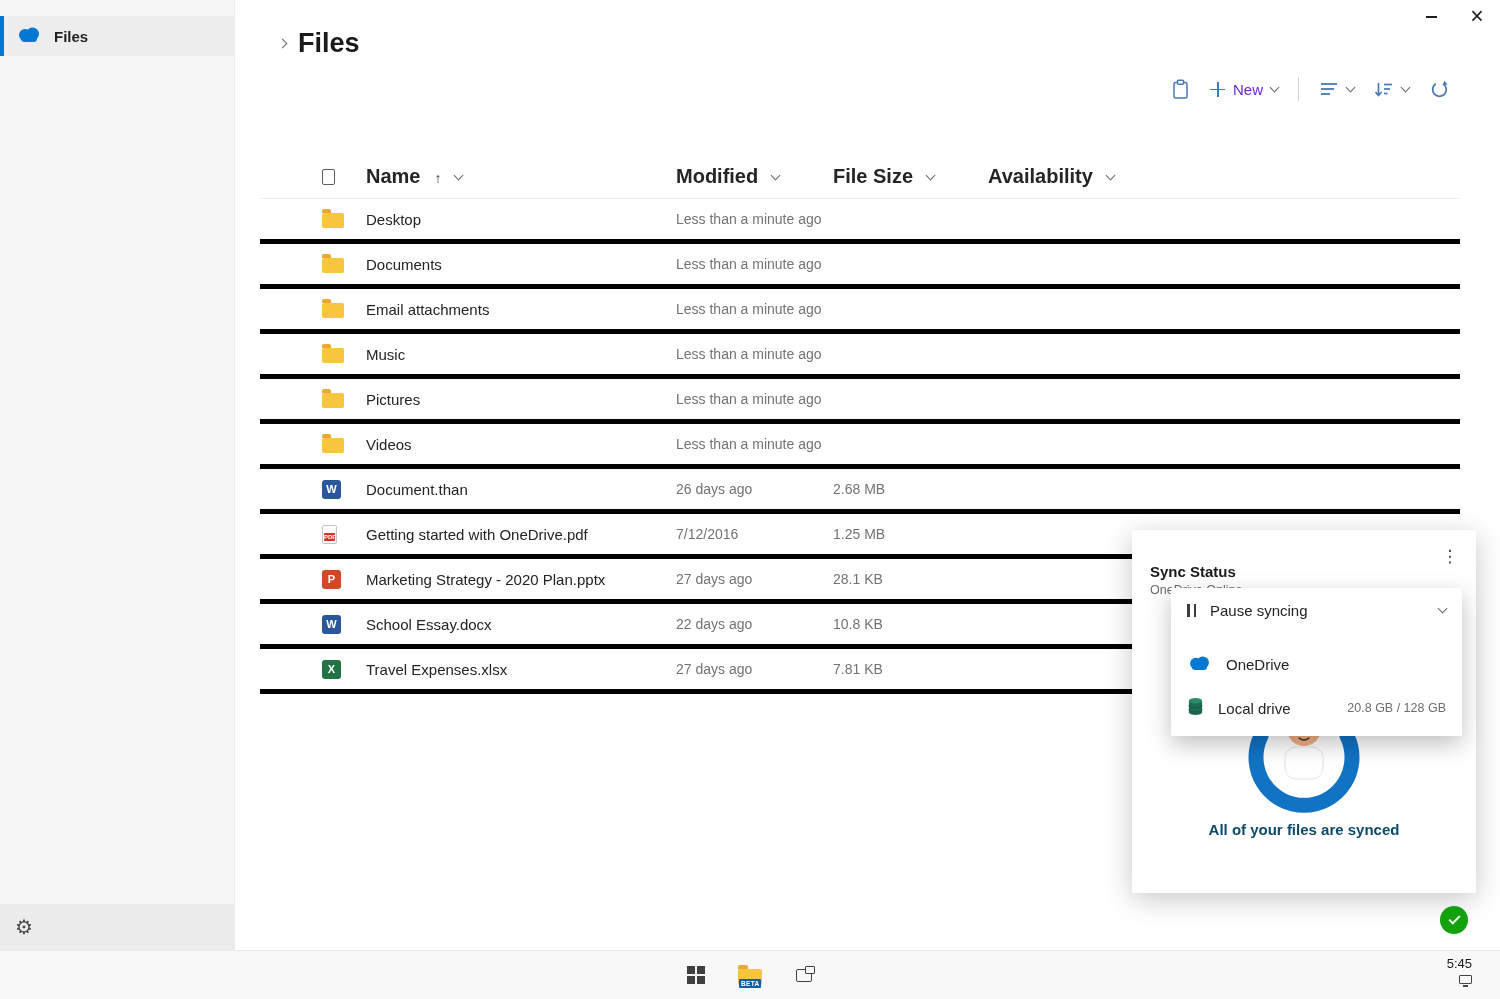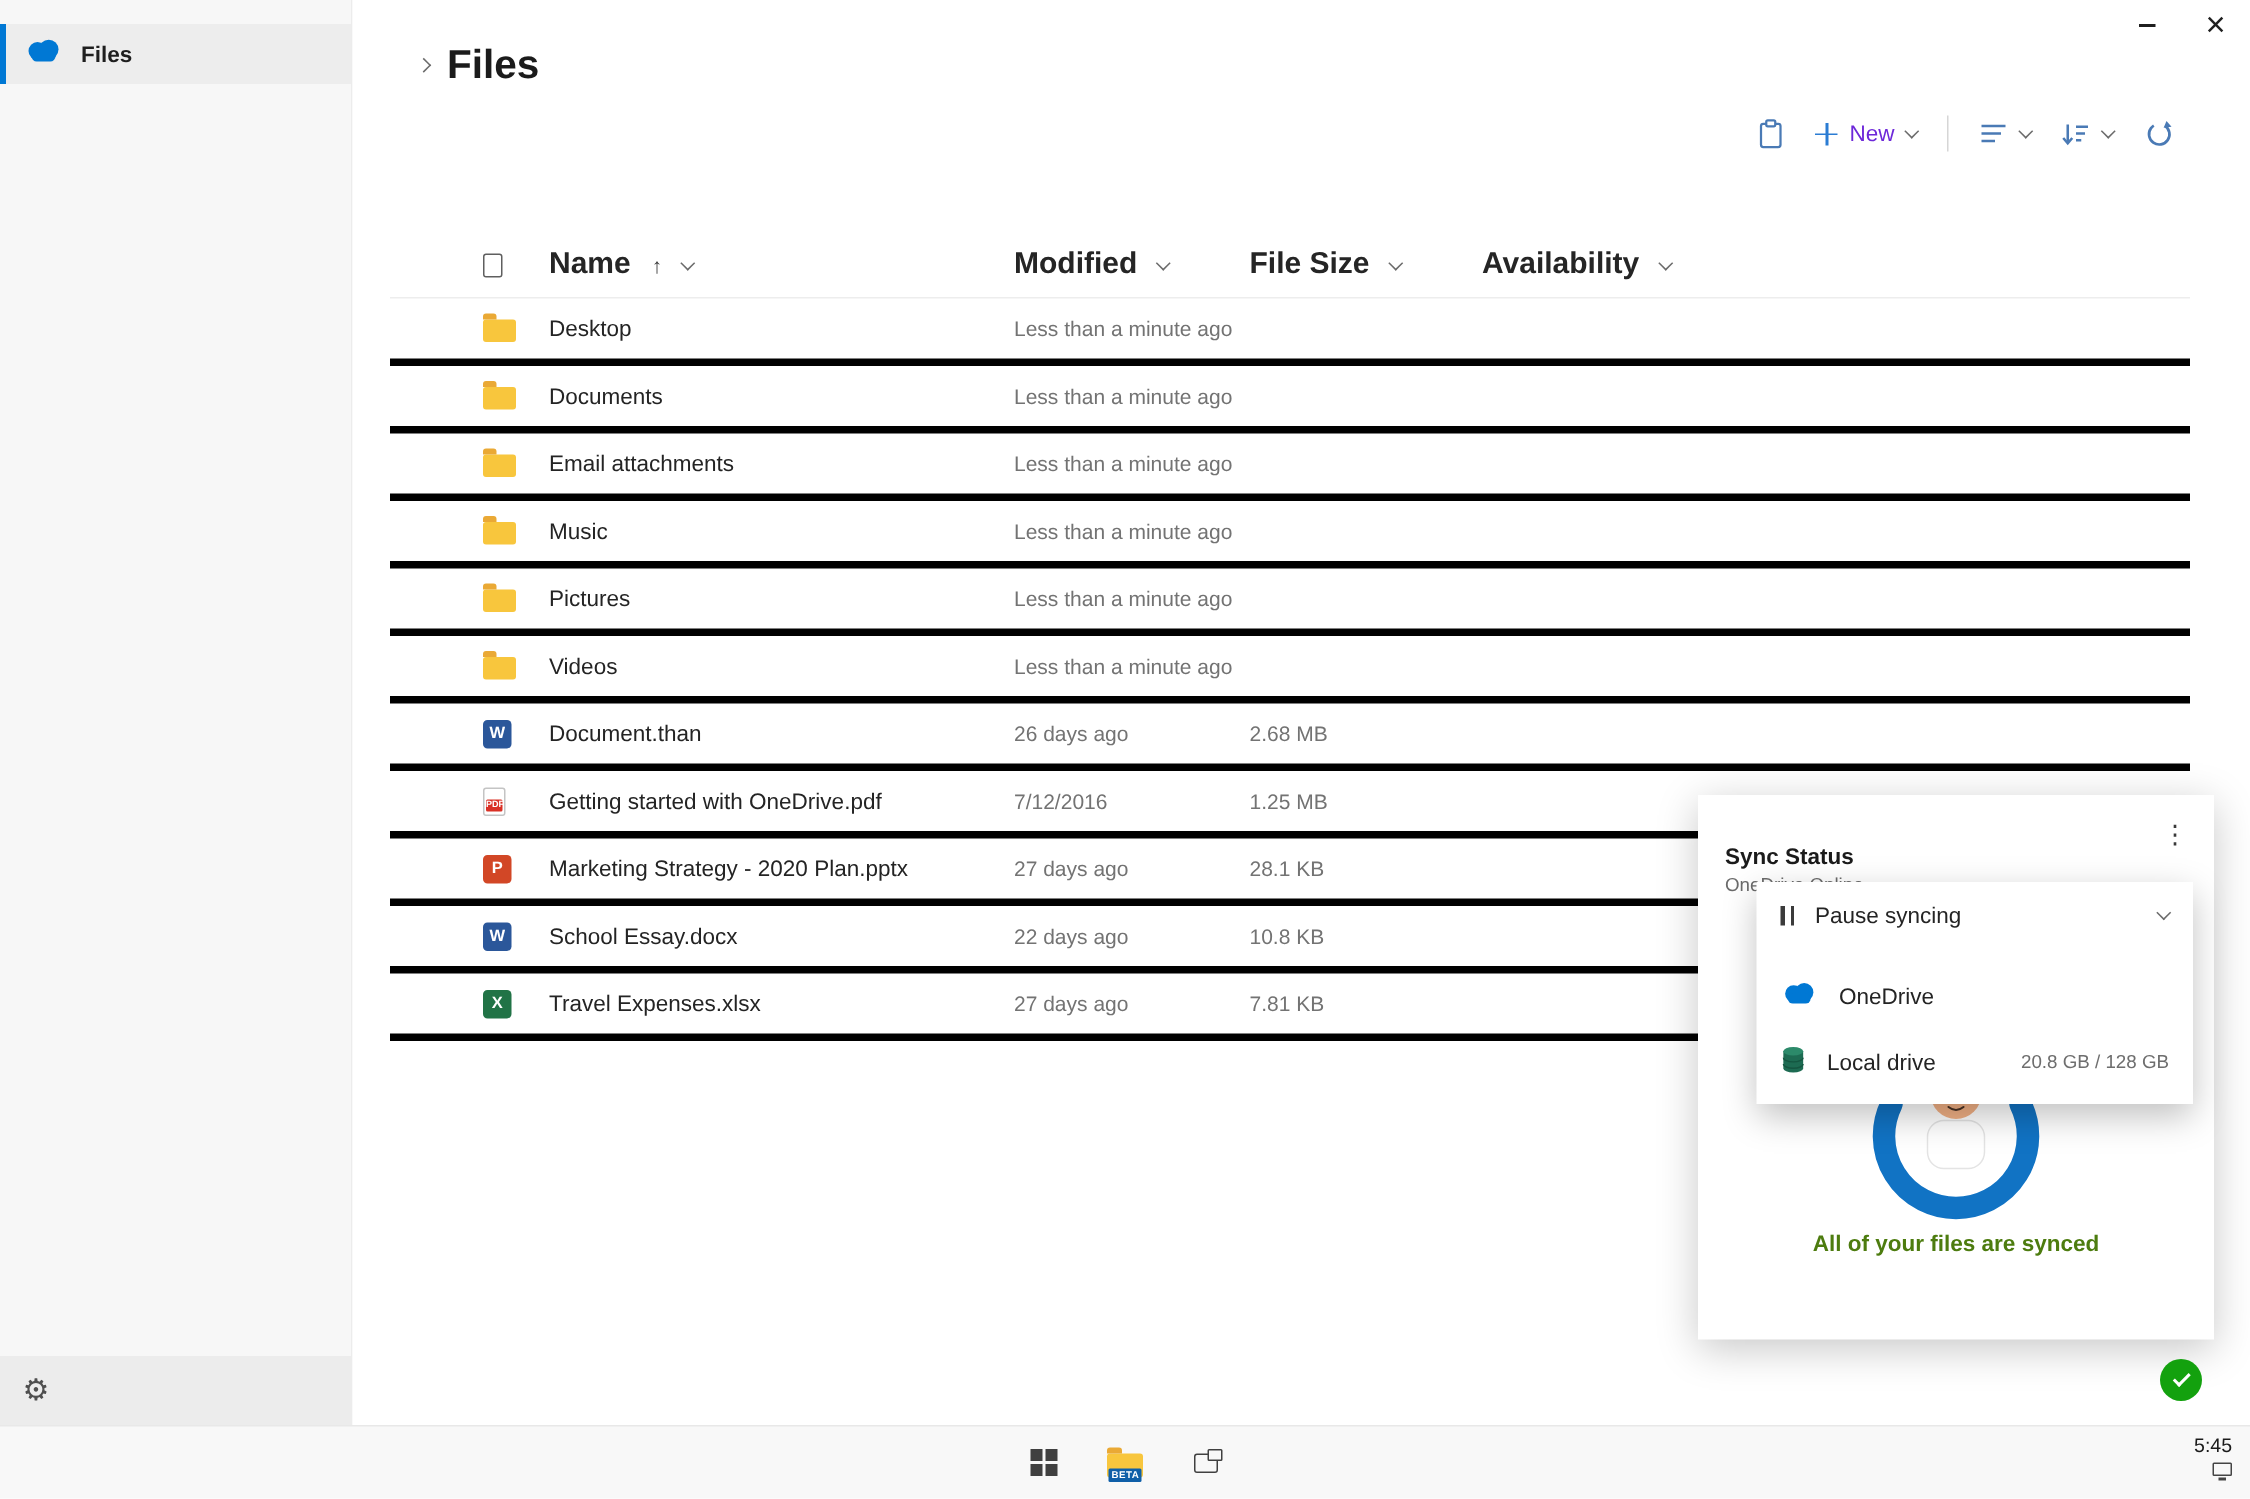--- a/index.html
+++ b/index.html
@@ -90,21 +90,21 @@
   .dd-row { display:flex; align-items:center; gap:14px; height:44px; padding:0 16px;
             font-size:15px; color:#242424; cursor:pointer; }
   .dd-row .grow { flex:1; }
   .dd-gap { height:10px; }
   .pause-icon { display:flex; gap:4px; }
   .pause-icon span { width:2.5px; height:13px; background:#3b3b3b; display:block; }
   .usage { font-size:12.5px; color:#6e6e6e; }
 
   .illus { position:absolute; left:50%; transform:translateX(-50%); top:168px; z-index:1; }
   .sync-msg { position:absolute; left:0; right:0; bottom:55px; text-align:center;
-              font-size:15px; font-weight:700; color:#4d7c0f; z-index:2; }
+              font-size:15px; font-weight:700; color:#0c4a6e; z-index:2; }
 
   .check-badge { position:absolute; right:32px; bottom:16px; width:28px; height:28px;
                  border-radius:50%; background:#13a10e; display:flex; align-items:center;
                  justify-content:center; z-index:6; cursor:pointer; }
   .check-badge i { display:block; width:11px; height:6px; border-left:2.4px solid #fff;
                    border-bottom:2.4px solid #fff; transform:rotate(-45deg) translate(1px,-1px); }
 
   
   .taskbar { position:absolute; left:0; top:950px; width:1500px; height:49px;
              background:#f8f8f8; border-top:1px solid #e8e8e8; }
@@ -115,21 +115,21 @@
   .win-logo { display:grid; grid-template-columns:8px 8px; grid-template-rows:8px 8px; gap:1.5px; }
   .win-logo span { background:#404040; display:block; }
   .tb-folder { width:24px; height:16px; background:#f8c63d; border-radius:2px; position:relative; margin-top:3px; }
   .tb-folder::before { content:""; position:absolute; top:-4px; left:0; width:10px; height:4px;
                        background:#eaa935; border-radius:2px 2px 0 0; }
   .beta-badge { position:absolute; left:1px; bottom:-3px; background:#0f5fa8; color:#fff;
                 font-size:6.5px; font-weight:700; padding:1px 2px; border-radius:1px; letter-spacing:0.3px; }
   .task-view { width:16px; height:13px; border:1.6px solid #404040; border-radius:2px; position:relative; }
   .task-view::before { content:""; position:absolute; right:-4px; top:-4px; width:8px; height:6px;
                        border:1.6px solid #404040; border-radius:1px; background:#f8f8f8; }
-  .tb-right { position:absolute; right:12px; top:5px; text-align:right; }
+  .tb-right { position:absolute; right:28px; top:5px; text-align:right; }
   .tb-time { font-size:13px; color:#1b1b1b; cursor:pointer; }
   .tray-icon { margin-top:4px; margin-left:auto; width:13px; height:9px; border:1.4px solid #444;
                border-radius:1px; position:relative; cursor:pointer; }
   .tray-icon::after { content:""; position:absolute; left:3px; bottom:-3.5px; width:5px; height:2px; background:#444; }
 </style>
 </head>
 <body>
 
 <aside class="sidebar">
   <div class="side-item">

